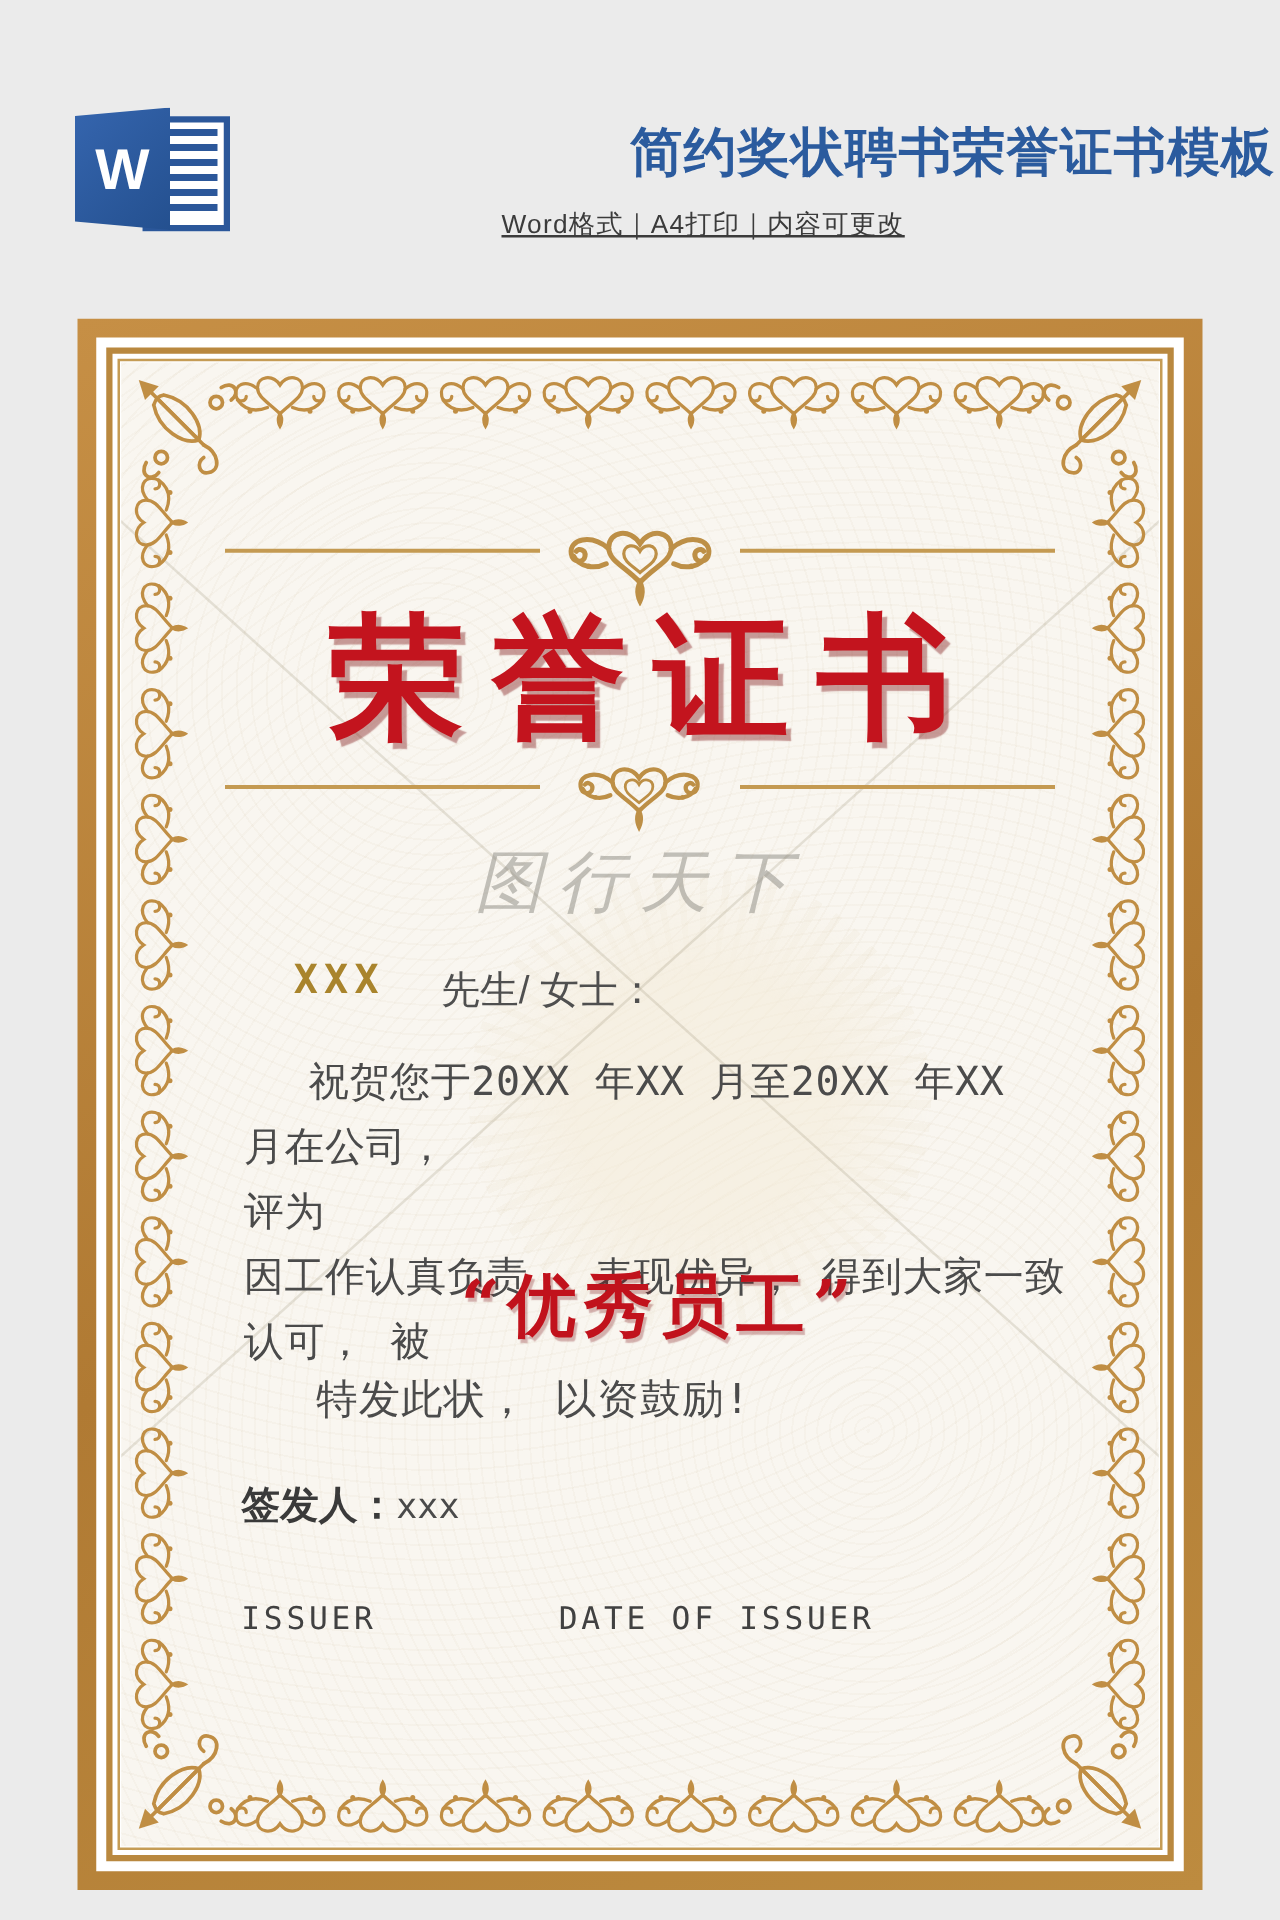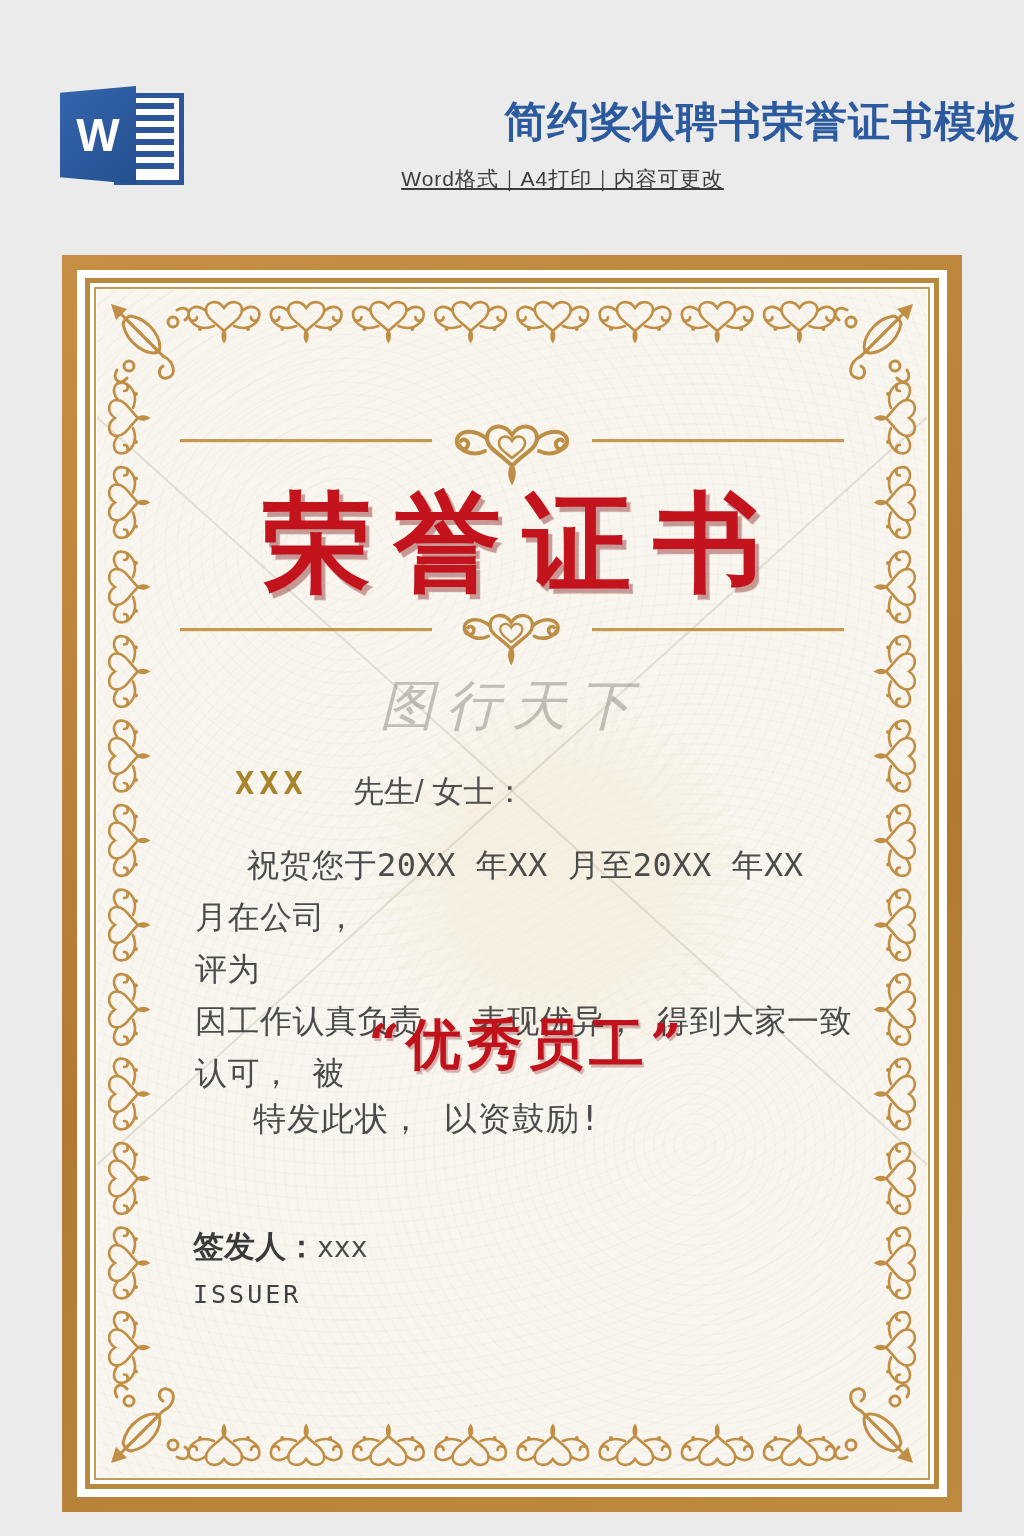--- a/index.html
+++ b/index.html
@@ -58,21 +58,21 @@
         letter-spacing:5px;color:#a9842c;}
   .salutation{position:absolute;left:256px;top:481px;font-size:31px;color:#4f4f4f;}
   .para{position:absolute;left:98px;top:549px;width:660px;font-size:32px;line-height:52px;
         color:#4b4b4b;letter-spacing:.5px;}
   .para .line:first-child{text-indent:52px;}
   .award{position:absolute;left:0;top:718px;width:830px;text-align:center;
         font-family:"DejaVu Serif","Liberation Serif",serif;font-weight:900;
         font-size:55px;letter-spacing:6px;color:#c1121c;
         text-shadow:2px 3px 1px rgba(122,14,16,.3);padding-left:16px;}
   .closing{position:absolute;left:156px;top:807px;font-size:33px;color:#4b4b4b;letter-spacing:1px;}
-  .sig-row{position:absolute;top:936px;font-size:31px;color:#3a3a3a;white-space:nowrap;}
+  .sig-row{position:absolute;top:893px;font-size:31px;color:#3a3a3a;white-space:nowrap;}
   .sig-row .lbl{font-weight:bold;}
   .sig-row .val{font-size:28px;color:#4a4a4a;}
   .sig-left{left:96px;}
   .sig-right{left:350px;}
   .cap-row{position:absolute;top:990px;font-size:25px;letter-spacing:3px;color:#414141;text-align:right;}
   .cap-left{left:96px;}
   .cap-right{left:350px;}
 </style>
 </head>
 <body>
@@ -208,16 +208,17 @@
           <div class="line">因工作认真负责， 表现优异， 得到大家一致认可， 被</div>
         </div>
 
         <div class="award">“优秀员工”</div>
         <div class="closing mono">特发此状， 以资鼓励!</div>
 
         <div class="sig-row sig-left">
           <span class="lbl">签发人：</span><span class="val mono">xxx</span>
         </div>
         <div class="cap-row cap-left mono">ISSUER</div>
+        <div class="cap-row cap-right mono">DATE OF ISSUER</div>
       </div>
     </div>
   </div>
 </div>
 
 </body></html>

